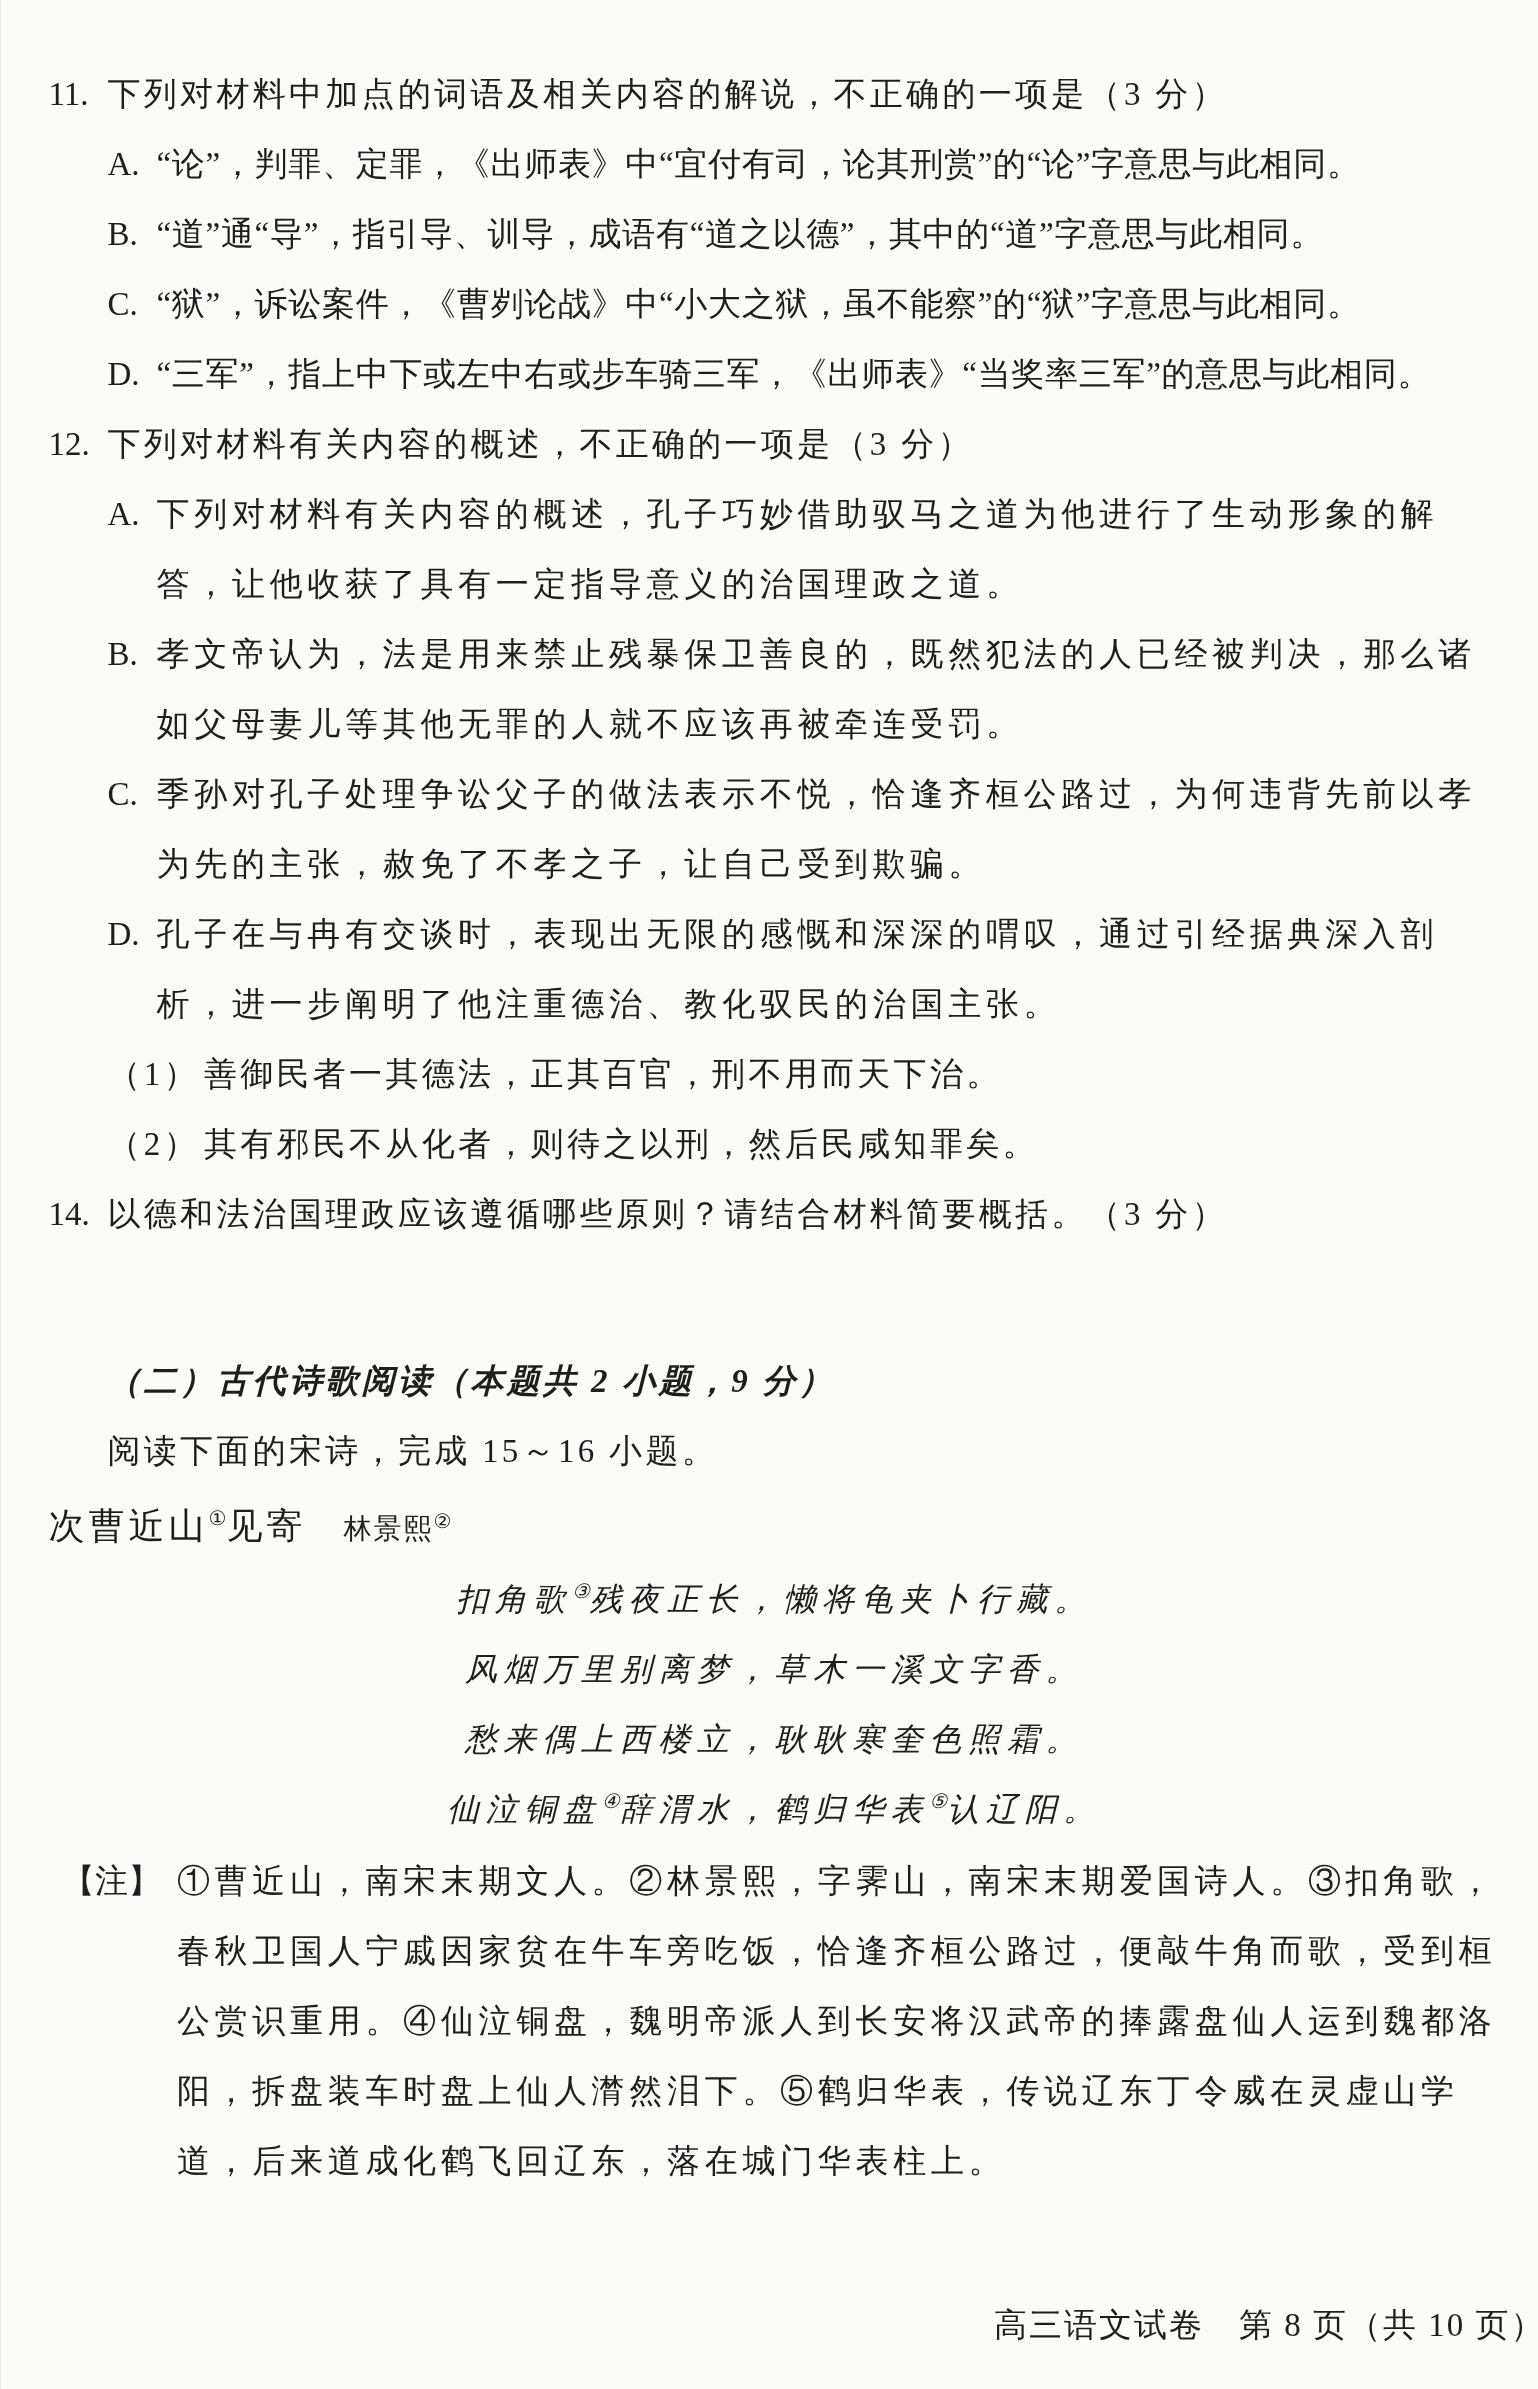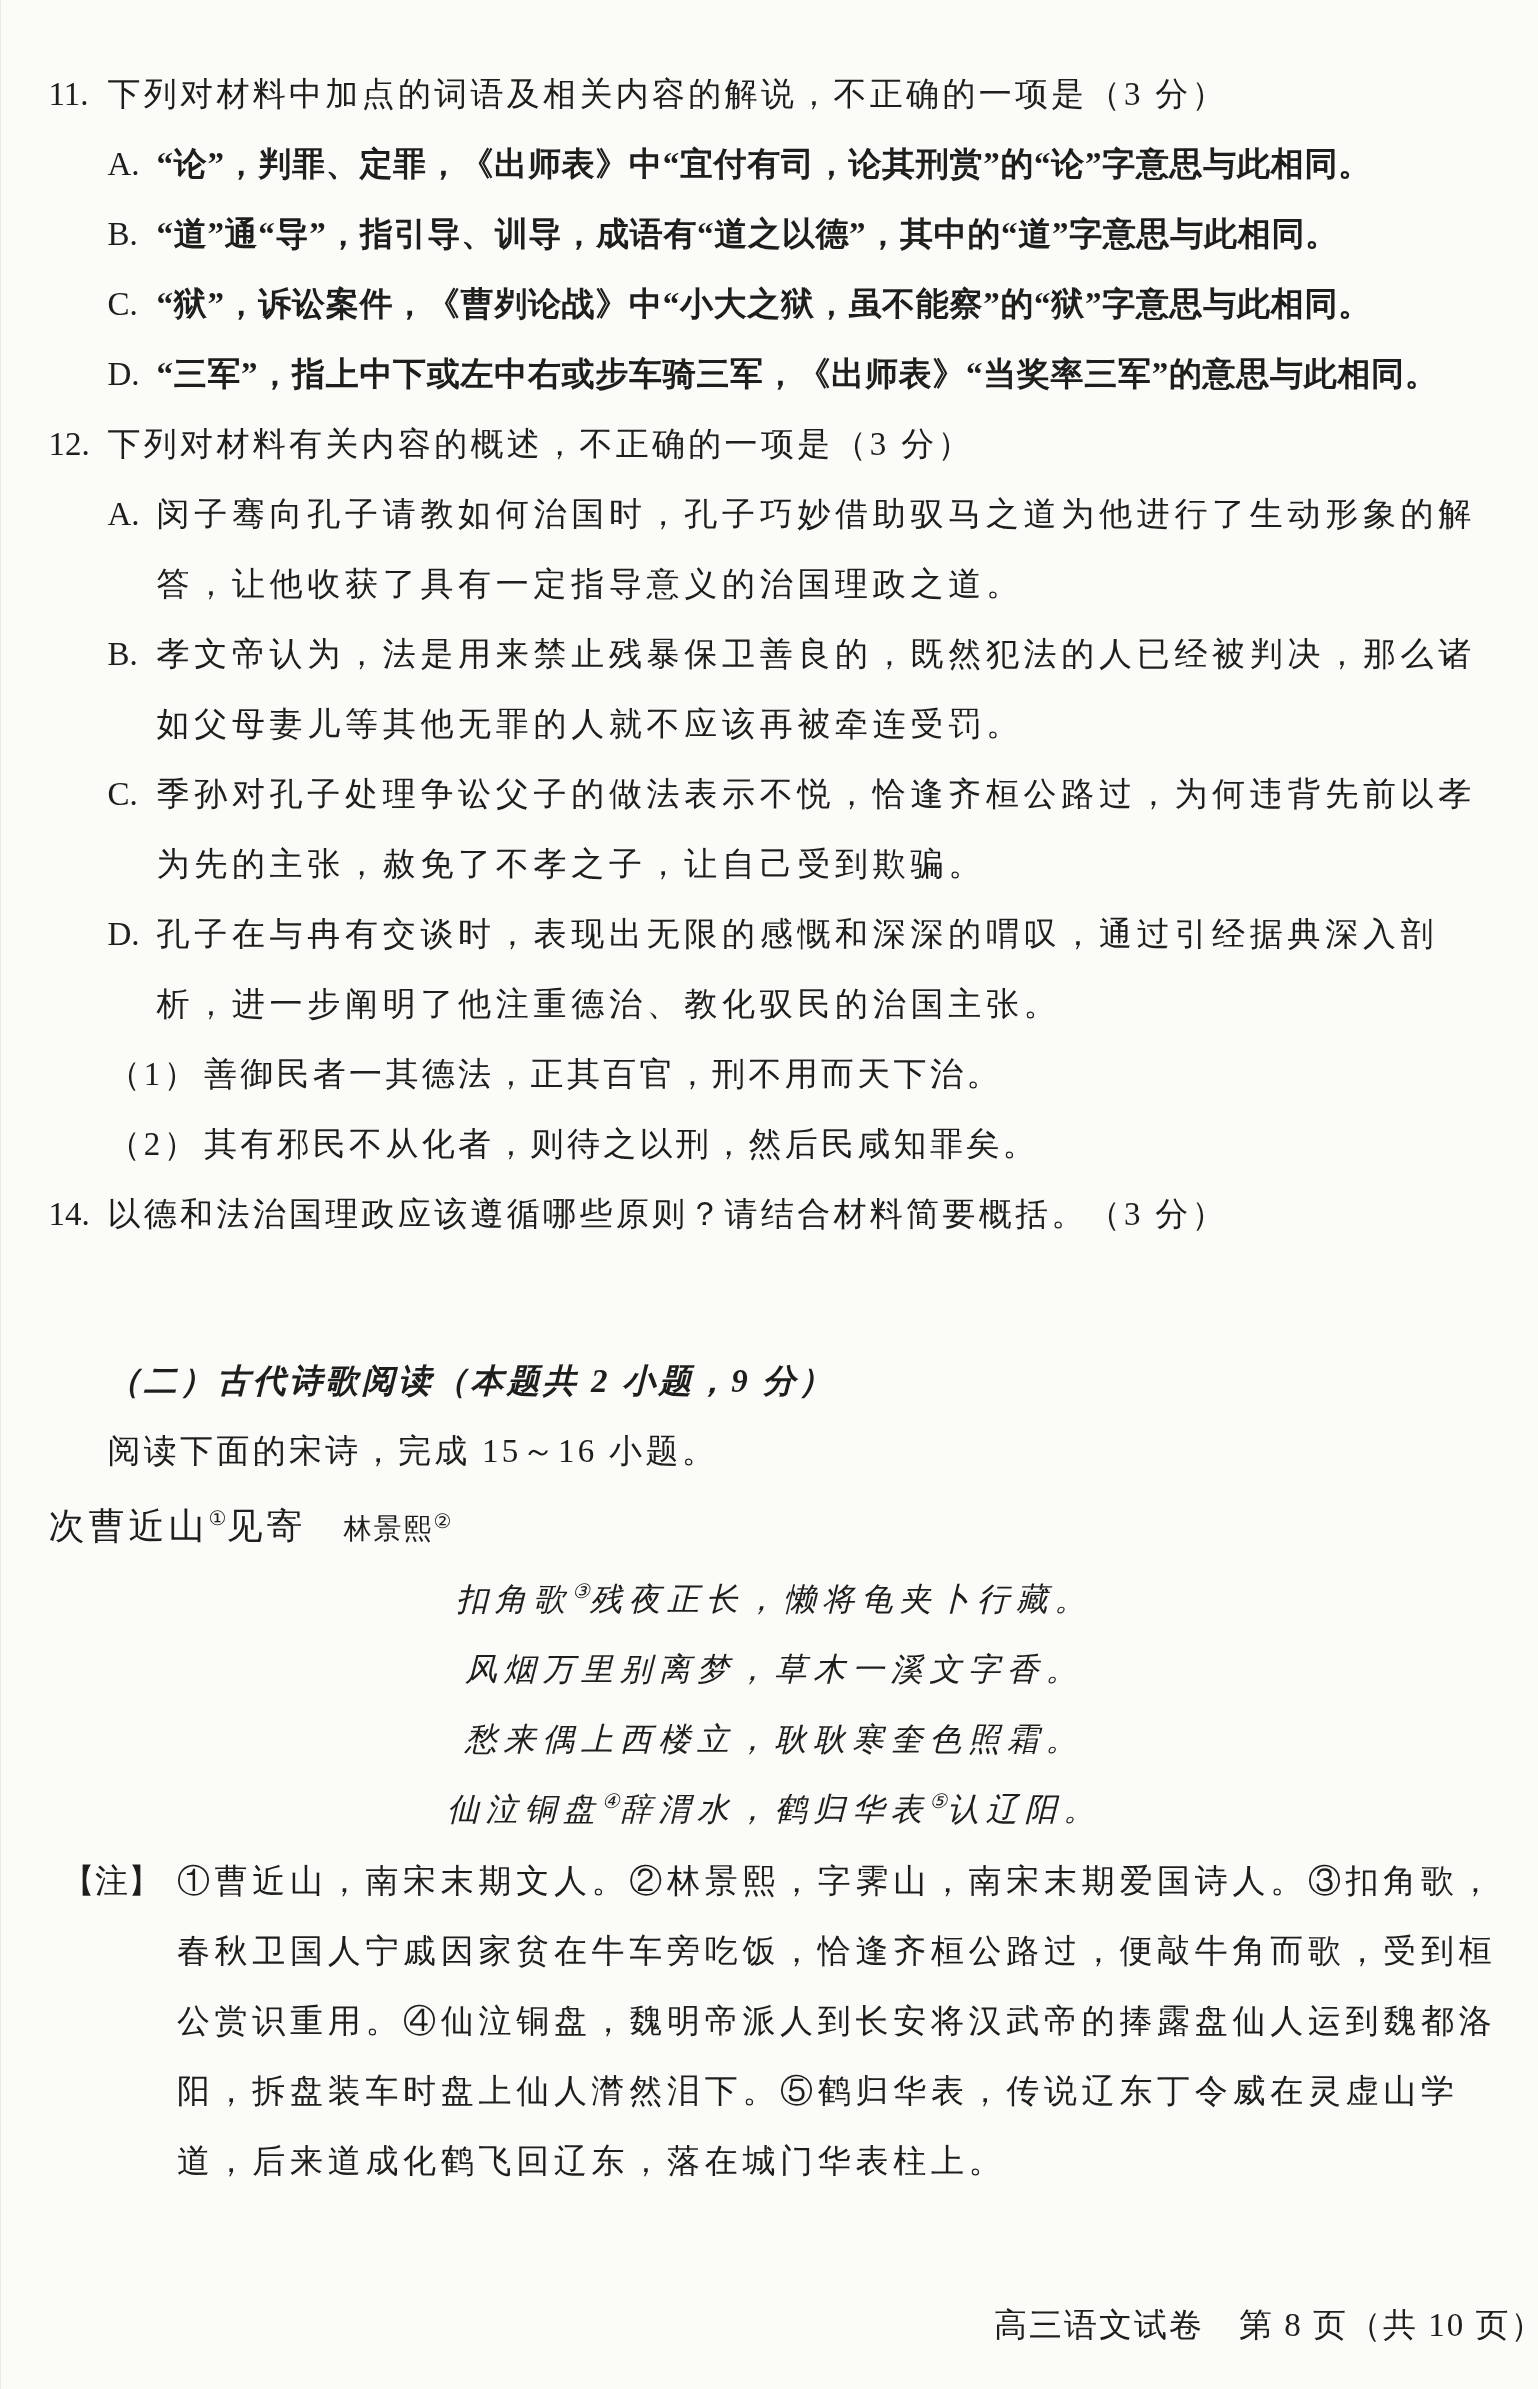--- a/index.html
+++ b/index.html
@@ -26,21 +26,21 @@
 
   
   .q-row { display: flex; align-items: flex-start; }
   .q-num { flex: 0 0 59px; letter-spacing: 0; }
   .q-stem { flex: 1; }
 
   
   .opt-row { display: flex; align-items: flex-start; padding-left: 59px; }
   .opt-label { flex: 0 0 49px; letter-spacing: 0; }
   .opt-text { flex: 1; letter-spacing: 4.7px; }
-  .opt-text.oneline { white-space: nowrap; letter-spacing: 0.7px; font-weight: bold; }
+  .opt-text.oneline { white-space: nowrap; letter-spacing: 0.7px; }
 
   
   .part-row { display: flex; align-items: flex-start; padding-left: 59px; }
   .part-label { flex: 0 0 auto; margin-right: 4px; }
   .part-text { flex: 1; }
 
   .section-heading {
     padding-left: 59px;
     margin-top: 97px;
     font-weight: bold;
@@ -120,21 +120,21 @@
       <span class="opt-label">D.</span>
       <span class="opt-text oneline">“三军”，指上中下或左中右或步车骑三军，《出师表》“当奖率三军”的意思与此相同。</span>
     </div>
 
     <div class="q-row line">
       <span class="q-num">12.</span>
       <span class="q-stem">下列对材料有关内容的概述，不正确的一项是（3 分）</span>
     </div>
     <div class="opt-row line">
       <span class="opt-label">A.</span>
-      <span class="opt-text">闵子骞向孔子请教如何治国时，孔子巧妙借助驭马之道为他进行了生动形象的解答，让他收获了具有一定指导意义的治国理政之道。</span>
+      <span class="opt-text">下列对材料有关内容的概述，孔子巧妙借助驭马之道为他进行了生动形象的解答，让他收获了具有一定指导意义的治国理政之道。</span>
     </div>
     <div class="opt-row line">
       <span class="opt-label">B.</span>
       <span class="opt-text">孝文帝认为，法是用来禁止残暴保卫善良的，既然犯法的人已经被判决，那么诸如父母妻儿等其他无罪的人就不应该再被牵连受罚。</span>
     </div>
     <div class="opt-row line">
       <span class="opt-label">C.</span>
       <span class="opt-text">季孙对孔子处理争讼父子的做法表示不悦，恰逢齐桓公路过，为何违背先前以孝为先的主张，赦免了不孝之子，让自己受到欺骗。</span>
     </div>
     <div class="opt-row line">

